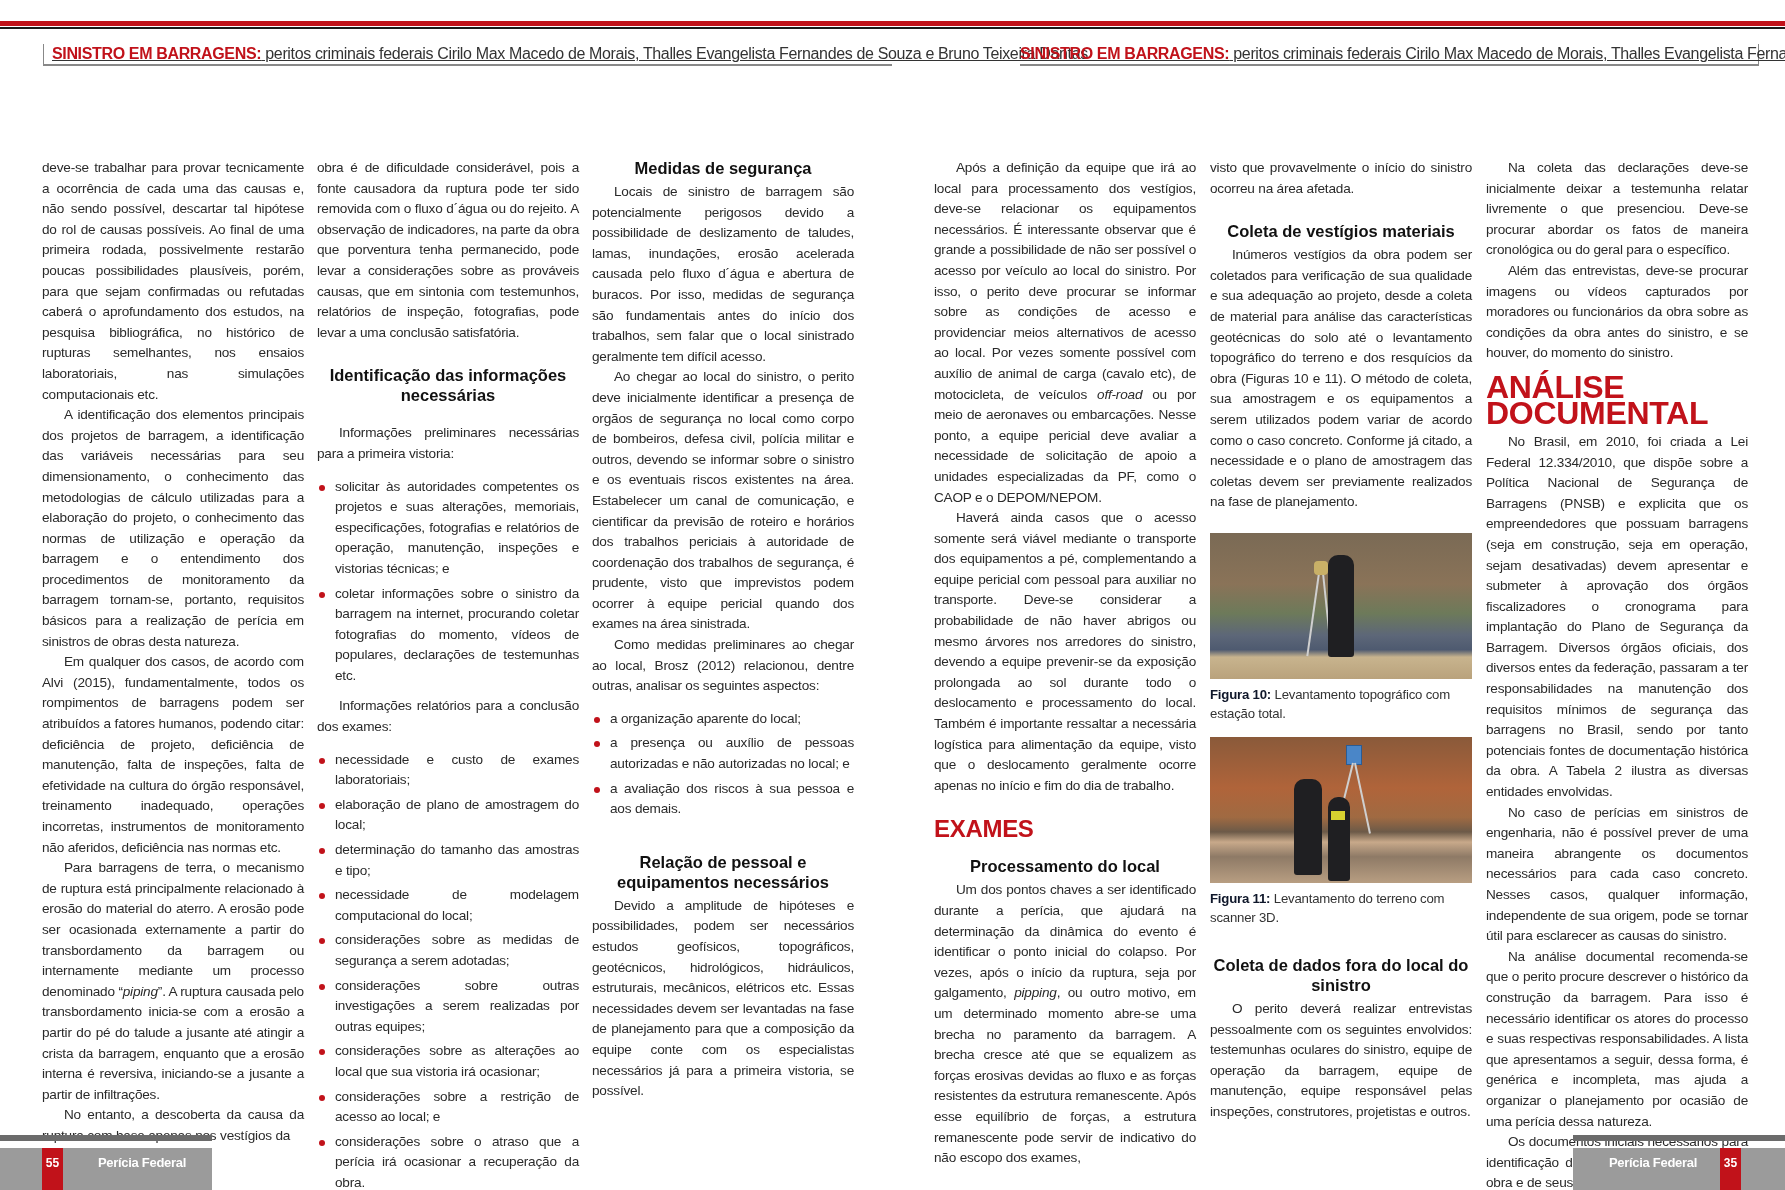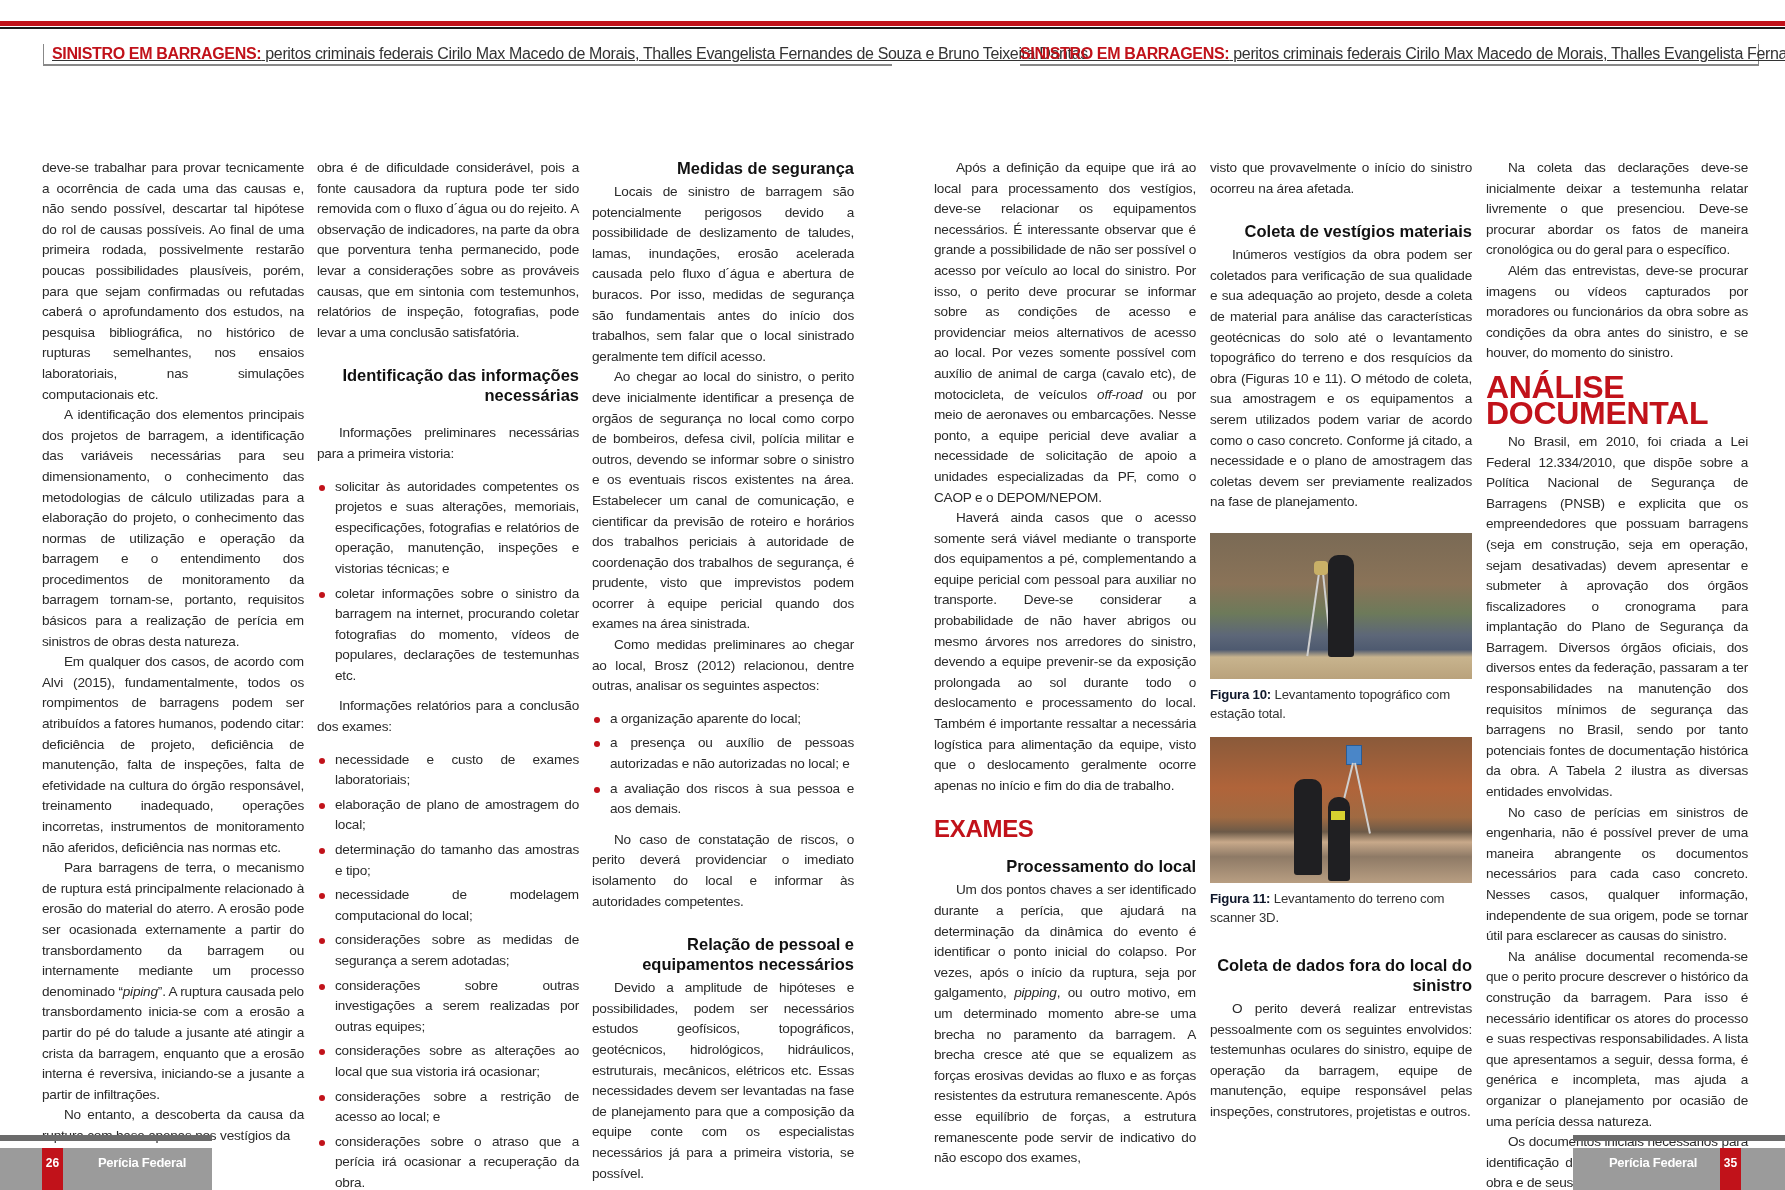--- a/index.html
+++ b/index.html
@@ -21,21 +21,21 @@
   .col {
     position: absolute; top: 122px; width: 262px;
     font-size: 13.6px; line-height: 20.6px; text-align: justify; hyphens: manual;
     letter-spacing: -0.2px;
     margin-top: 36px;
   }
   .col p { margin: 0; text-indent: 0; }
   .col p.ind { text-indent: 22px; }
   .col h3 {
     margin: 8px 0 4px 0; font-size: 16.5px; line-height: 20px; color: #111; font-weight: bold;
-    text-align: right; letter-spacing: 0;
+    text-align: center; letter-spacing: 0;
   }
   .col h3.first { margin-top: 0; }
   .col h2 {
     margin: 20px 0 14px 0; font-size: 24px; line-height: 26px; color: #c1121a; font-weight: bold;
     letter-spacing: -0.3px; text-align: left;
   }
   .col ul { list-style: none; margin: 12px 0 10px 0; padding: 0; }
   .col ul li { position: relative; padding-left: 18px; margin-bottom: 4px; }
   .col ul li::before {
     content: ""; position: absolute; left: 2px; top: 8px; width: 6px; height: 6px;
@@ -129,21 +129,20 @@
 <div class="col c3">
   <h3 class="first">Medidas de segurança</h3>
   <p class="ind">Locais de sinistro de barragem são potencialmente perigosos devido a possibilidade de deslizamento de taludes, lamas, inundações, erosão acelerada causada pelo fluxo d´água e abertura de buracos. Por isso, medidas de segurança são fundamentais antes do início dos trabalhos, sem falar que o local sinistrado geralmente tem difícil acesso.</p>
   <p class="ind">Ao chegar ao local do sinistro, o perito deve inicialmente identificar a presença de orgãos de segurança no local como corpo de bombeiros, defesa civil, polícia militar e outros, devendo se informar sobre o sinistro e os eventuais riscos existentes na área. Estabelecer um canal de comunicação, e cientificar da previsão de roteiro e horários dos trabalhos periciais à autoridade de coordenação dos trabalhos de segurança, é prudente, visto que imprevistos podem ocorrer à equipe pericial quando dos exames na área sinistrada.</p>
   <p class="ind">Como medidas preliminares ao chegar ao local, Brosz (2012) relacionou, dentre outras, analisar os seguintes aspectos:</p>
   <ul>
     <li>a organização aparente do local;</li>
     <li>a presença ou auxílio de pessoas autorizadas e não autorizadas no local; e</li>
     <li>a avaliação dos riscos à sua pessoa e aos demais.</li>
   </ul>
-  <p class="ind">No caso de constatação de riscos, o perito deverá providenciar o imediato isolamento do local e informar às autoridades competentes.</p>
   <div class="spacer"></div>
   <h3>Relação de pessoal e equipamentos necessários</h3>
   <p class="ind">Devido a amplitude de hipóteses e possibilidades, podem ser necessários estudos geofísicos, topográficos, geotécnicos, hidrológicos, hidráulicos, estruturais, mecânicos, elétricos etc. Essas necessidades devem ser levantadas na fase de planejamento para que a composição da equipe conte com os especialistas necessários já para a primeira vistoria, se possível.</p>
 </div>
 
 <div class="col c4">
   <p class="ind"><span>Após a definição da equipe que irá ao local para processamento dos vestígios, deve-se relacionar os equipamentos necessários. É interessante observar que é grande a possibilidade de não ser possível o acesso por veículo ao local do sinistro. Por isso, o perito deve procurar se informar sobre as condições de acesso e providenciar meios alternativos de acesso ao local. Por vezes somente possível com auxílio de animal de carga (cavalo etc), de motocicleta, de veículos </span><i>off-road</i><span> ou por meio de aeronaves ou embarcações. Nesse ponto, a equipe pericial deve avaliar a necessidade de solicitação de apoio a unidades especializadas da PF, como o CAOP e o DEPOM/NEPOM.</span></p>
   <p class="ind">Haverá ainda casos que o acesso somente será viável mediante o transporte dos equipamentos a pé, complementando a equipe pericial com pessoal para auxiliar no transporte. Deve-se considerar a probabilidade de não haver abrigos ou mesmo árvores nos arredores do sinistro, devendo a equipe prevenir-se da exposição prolongada ao sol durante todo o deslocamento e processamento do local. Também é importante ressaltar a necessária logística para alimentação da equipe, visto que o deslocamento geralmente ocorre apenas no início e fim do dia de trabalho.</p>
   <h2>EXAMES</h2>
   <h3>Processamento do local</h3>
@@ -188,20 +187,20 @@
   <p class="ind">Além das entrevistas, deve-se procurar imagens ou vídeos capturados por moradores ou funcionários da obra sobre as condições da obra antes do sinistro, e se houver, do momento do sinistro.</p>
   <h2 style="margin:10px 0 6px 0; font-size:32px;">ANÁLISE DOCUMENTAL</h2>
   <p class="ind">No Brasil, em 2010, foi criada a Lei Federal 12.334/2010, que dispõe sobre a Política Nacional de Segurança de Barragens (PNSB) e explicita que os empreendedores que possuam barragens (seja em construção, seja em operação, sejam desativadas) devem apresentar e submeter à aprovação dos órgãos fiscalizadores o cronograma para implantação do Plano de Segurança da Barragem. Diversos órgãos oficiais, dos diversos entes da federação, passaram a ter responsabilidades na manutenção dos requisitos mínimos de segurança das barragens no Brasil, sendo por tanto potenciais fontes de documentação histórica da obra. A Tabela 2 ilustra as diversas entidades envolvidas.</p>
   <p class="ind">No caso de perícias em sinistros de engenharia, não é possível prever de uma maneira abrangente os documentos necessários para cada caso concreto. Nesses casos, qualquer informação, independente de sua origem, pode se tornar útil para esclarecer as causas do sinistro.</p>
   <p class="ind">Na análise documental recomenda-se que o perito procure descrever o histórico da construção da barragem. Para isso é necessário identificar os atores do processo e suas respectivas responsabilidades. A lista que apresentamos a seguir, dessa forma, é genérica e incompleta, mas ajuda a organizar o planejamento por ocasião de uma perícia dessa natureza.</p>
   <p class="ind">Os documentos iniciais necessários para identificação do histórico de construção da obra e de seus responsáveis são:</p>
 </div>
 
 <div class="foot-bar-l"></div>
 <div class="foot-box-l">
-  <div class="pgnum pgnum-l">26</div>
+  <div class="pgnum pgnum-l">55</div>
   <div class="mag mag-l">Perícia Federal</div>
 </div>
 <div class="foot-bar-r"></div>
 <div class="foot-box-r">
   <div class="mag mag-r">Perícia Federal</div>
   <div class="pgnum pgnum-r">35</div>
 </div>
 
 </body></html>

